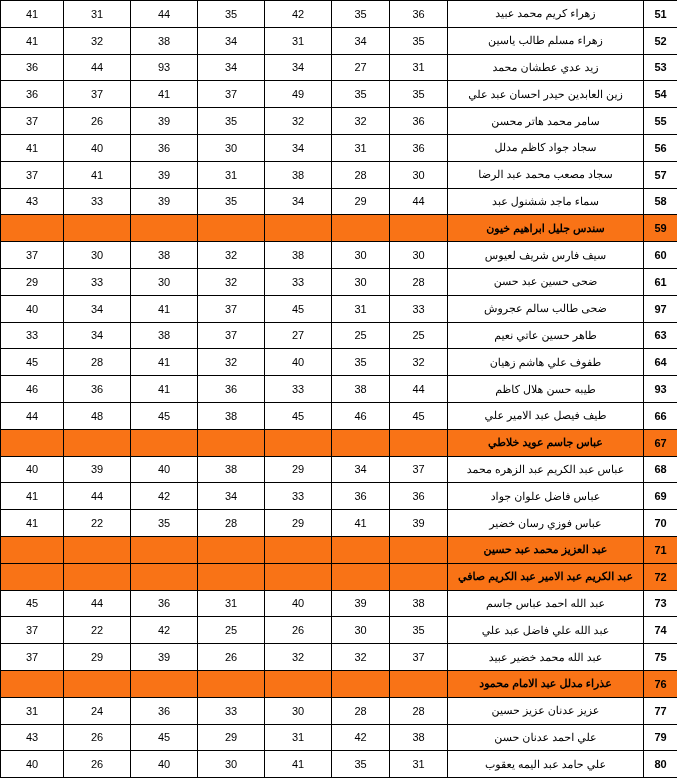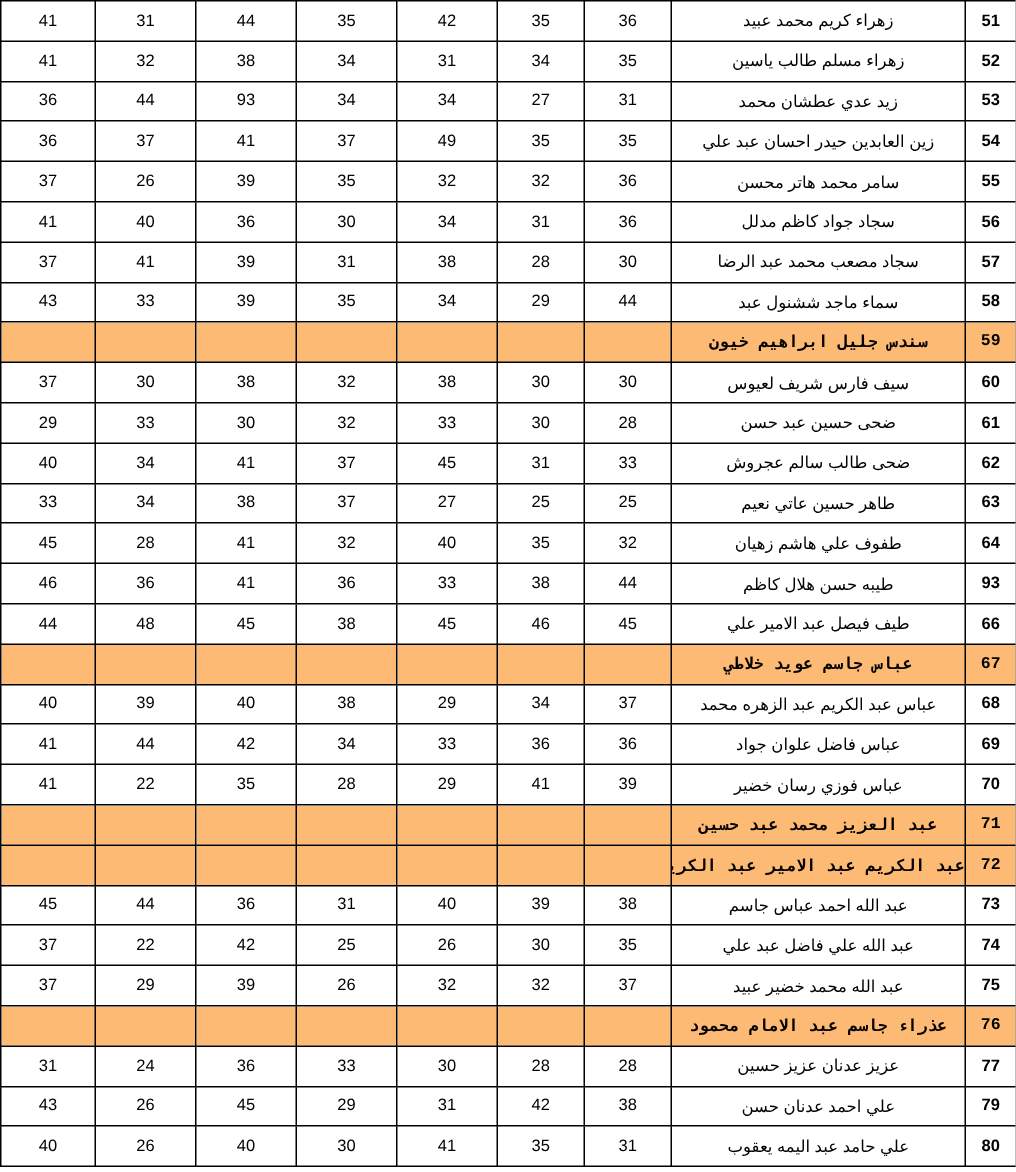--- a/index.html
+++ b/index.html
@@ -46,22 +46,21 @@
     direction: rtl;
     font-size: 11.5px;
     font-weight: normal;
     color: #000000;
   }
   td.idx {
     font-weight: bold;
     font-size: 13px;
   }
   tr.highlight td {
-    background: #fdba74;
-    font-family: Liberation Mono, monospace;
+    background: #f97316;
   }
   tr.highlight td.name {
     font-weight: bold;
   }
   td.empty { background: #ffff00; }
 </style>
 </head>
 <body>
 
 <table class="grades">
@@ -200,21 +199,21 @@
       </tr>
       <tr>
         <td>40</td>
         <td>34</td>
         <td>41</td>
         <td>37</td>
         <td>45</td>
         <td>31</td>
         <td>33</td>
         <td class="name">ضحى طالب سالم عجروش</td>
-        <td class="idx">62</td>
+        <td class="idx">97</td>
       </tr>
       <tr>
         <td>33</td>
         <td>34</td>
         <td>38</td>
         <td>37</td>
         <td>27</td>
         <td>25</td>
         <td>25</td>
         <td class="name">طاهر حسين عاتي نعيم</td>
@@ -353,21 +352,21 @@
         <td class="idx">75</td>
       </tr>
       <tr class="highlight">
         <td class="empty"></td>
         <td class="empty"></td>
         <td class="empty"></td>
         <td class="empty"></td>
         <td class="empty"></td>
         <td class="empty"></td>
         <td class="empty"></td>
-        <td class="name">عذراء جاسم عبد الامام محمود</td>
+        <td class="name">عذراء مدلل عبد الامام محمود</td>
         <td class="idx">76</td>
       </tr>
       <tr>
         <td>31</td>
         <td>24</td>
         <td>36</td>
         <td>33</td>
         <td>30</td>
         <td>28</td>
         <td>28</td>

